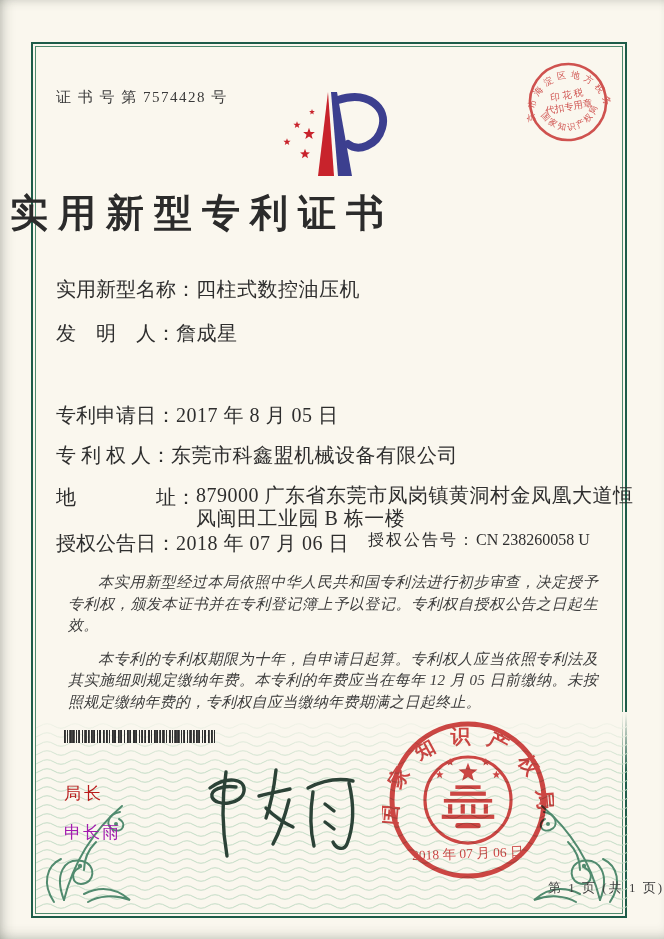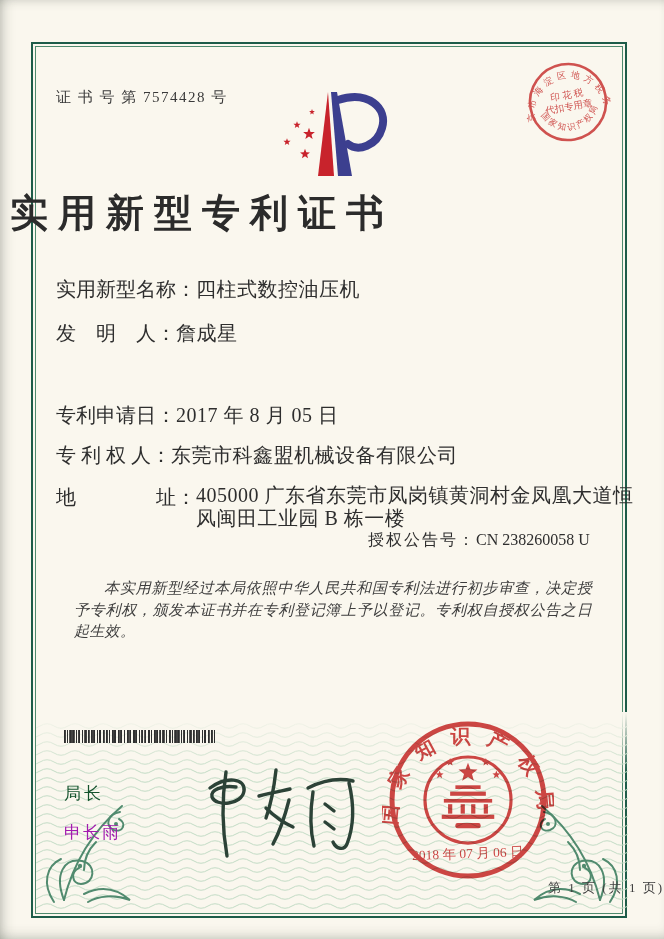--- a/index.html
+++ b/index.html
@@ -25,28 +25,28 @@
   
   .field{position:absolute;left:56px;font-size:20px;color:#2e2e2e;}
   .field .lbl{display:inline-block;min-width:113px;vertical-align:top;}
   .field .val{display:inline-block;vertical-align:top;letter-spacing:.5px;}
   .field .val.wrap{width:452px;line-height:23px;}
   .grant-no{position:absolute;left:368px;top:530px;font-size:16px;color:#2e2e2e;}
   .grant-no .lbl{letter-spacing:2px;}
   
   .body-text{position:absolute;left:56px;top:560px;width:554px;font-size:15px;line-height:21.5px;
              color:#3d3d3d;font-style:italic;text-align:justify;letter-spacing:.3px;}
-  .body-text p{margin:18px;text-indent:2em;}
+  .body-text p{margin:12px;text-indent:2em;}
   
   .barcode{position:absolute;left:64px;top:730px;width:152px;height:13px;
     background:
       repeating-linear-gradient(90deg,#2e2e2e 0 1px,transparent 1px 3px),
       repeating-linear-gradient(90deg,rgba(46,46,46,.9) 0 2px,transparent 2px 7px),
       repeating-linear-gradient(90deg,rgba(46,46,46,.8) 0 1px,transparent 1px 5px);}
-  .chief-title{position:absolute;left:64px;top:782px;font-size:17px;color:#14532d;letter-spacing:3px;}
+  .chief-title{position:absolute;left:64px;top:782px;font-size:17px;color:#b91c1c;letter-spacing:3px;}
   .chief-name{position:absolute;left:64px;top:821px;font-size:17px;color:#a21caf;letter-spacing:2px;}
   .signature{position:absolute;left:196px;top:756px;}
   .seal{position:absolute;left:382px;top:716px;mix-blend-mode:multiply;opacity:.93;}
   .footer{position:absolute;left:0;top:879px;width:100%;text-align:right;font-size:13px;color:#3f3f3f;letter-spacing:2px;}
   .red{fill:#cd3a3a;}
 </style>
 </head>
 <body>
 
 <div class="page">
@@ -143,28 +143,32 @@
   <div class="field" style="top:320px">
     <span class="lbl">发　明　人：</span><span class="val">詹成星</span>
   </div>
   <div class="field" style="top:402px">
     <span class="lbl">专利申请日：</span><span class="val">2017 年 8 月 05 日</span>
   </div>
   <div class="field" style="top:442px">
     <span class="lbl">专 利 权 人：</span><span class="val">东莞市科鑫盟机械设备有限公司</span>
   </div>
   <div class="field" style="top:484px">
-    <span class="lbl">地　　　　址：</span><span class="val wrap">405000 广东省东莞市凤岗镇黄洞村金凤凰大道恒风闽田工业园 B 栋一楼</span>
+    <span class="lbl">地　　　　址：</span><span class="val wrap">879000 广东省东莞市凤岗镇黄洞村金凤凰大道恒风闽田工业园 B 栋一楼</span>
+  </div>
+  <div class="field" style="top:530px">
+    <span class="lbl">授权公告日：</span><span class="val">2018 年 07 月 06 日</span>
   </div>
   <div class="grant-no">
     <span class="lbl">授权公告号：</span><span class="val">CN 238260058 U</span>
   </div>
 
   <div class="body-text">
     <p>本实用新型经过本局依照中华人民共和国专利法进行初步审查，决定授予专利权，颁发本证书并在专利登记簿上予以登记。专利权自授权公告之日起生效。</p>
+    <p>本专利的专利权期限为十年，自申请日起算。专利权人应当依照专利法及其实施细则规定缴纳年费。本专利的年费应当在每年 12 月 05 日前缴纳。未按照规定缴纳年费的，专利权自应当缴纳年费期满之日起终止。</p>
   </div>
 
   <div class="barcode"></div>
 
   <div class="chief-title">局长</div>
   <div class="chief-name">申长雨</div>
 
   <svg class="signature" width="170" height="110" viewBox="0 0 170 110">
     <g fill="none" stroke="#2c4237" stroke-width="3.4" stroke-linecap="round" stroke-linejoin="round">
       <path d="M30 16 C 26 42 26 72 31 100"></path>

